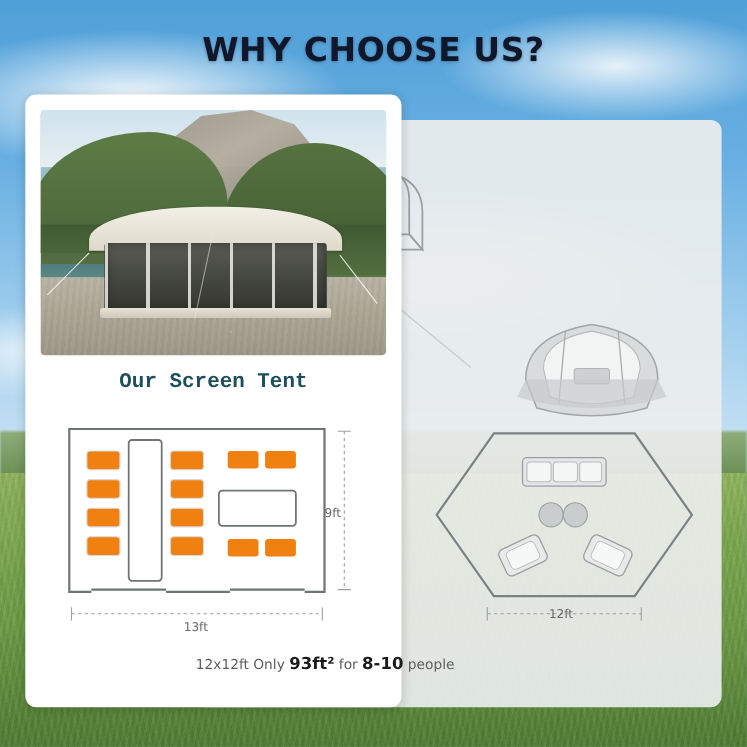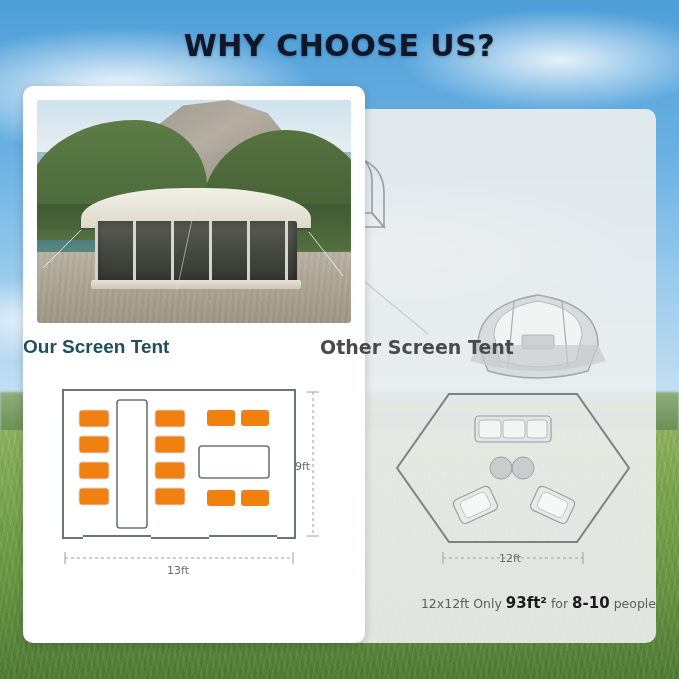--- a/index.html
+++ b/index.html
@@ -178,25 +178,25 @@
   }
   .tent-skirt {
     position: absolute; left: 10px; top: 92px; width: 210px; height: 9px;
     background: linear-gradient(to bottom, #e8e3d6, #cdc8ba);
     border-radius: 2px;
   }
 
   .left-title {
     position: absolute;
     left: 0; top: 250px; width: 342px;
-    text-align: left;
+    text-align: center;
     color: #1d4f5c;
     font-size: 19px;
     font-weight: bold;
-    font-family: Liberation Sans, sans-serif;
+    font-family: Liberation Mono, monospace;
   }
   .right-title {
     position: absolute;
     left: 155px; top: 250px; width: 478px;
     text-align: center;
     color: #4a4a4a;
     font-size: 19px;
     font-weight: bold;
     font-family: "DejaVu Sans", "Liberation Sans", sans-serif;
   }
@@ -233,21 +233,21 @@
   .caption-left {
     left: 0;
     top: 510px;
     width: 342px;
     text-align: center;
   }
   .caption-right {
     left: 155px;
     top: 508px;
     width: 478px;
-    text-align: right;
+    text-align: left;
   }
   .dim-label {
     position: absolute;
     font-size: 11px;
     color: #6a6a6a;
     font-family: "DejaVu Sans", "Liberation Sans", sans-serif;
   }
   svg { display: block; }
 </style>
 </head>
@@ -307,21 +307,20 @@
         </div>
         <svg width="314" height="223" style="position:absolute;left:0;top:0;">
           <line x1="44" y1="130" x2="6" y2="168" stroke="#ffffff" stroke-opacity=".8" stroke-width="1"></line>
           <line x1="272" y1="132" x2="306" y2="176" stroke="#ffffff" stroke-opacity=".8" stroke-width="1"></line>
           <line x1="160" y1="96" x2="140" y2="190" stroke="#eceade" stroke-opacity=".55" stroke-width="1"></line>
         </svg>
       </div>
     </div>
 
     <div class="left-title">Our Screen Tent</div>
-    <div class="right-title">Other Screen Tent</div>
 
     <div class="diagram-left">
       <svg width="270" height="185">
 
         <path d="M4 4 L236 4 L236 152 L4 152 Z" fill="none" stroke="#6f7476" stroke-width="2"></path>
 
         <line x1="24" y1="152" x2="92" y2="152" stroke="#ffffff" stroke-width="4"></line>
         <line x1="24" y1="150" x2="92" y2="150" stroke="#6f7476" stroke-width="2"></line>
         <line x1="150" y1="152" x2="218" y2="152" stroke="#ffffff" stroke-width="4"></line>
         <line x1="150" y1="150" x2="218" y2="150" stroke="#6f7476" stroke-width="2"></line>

